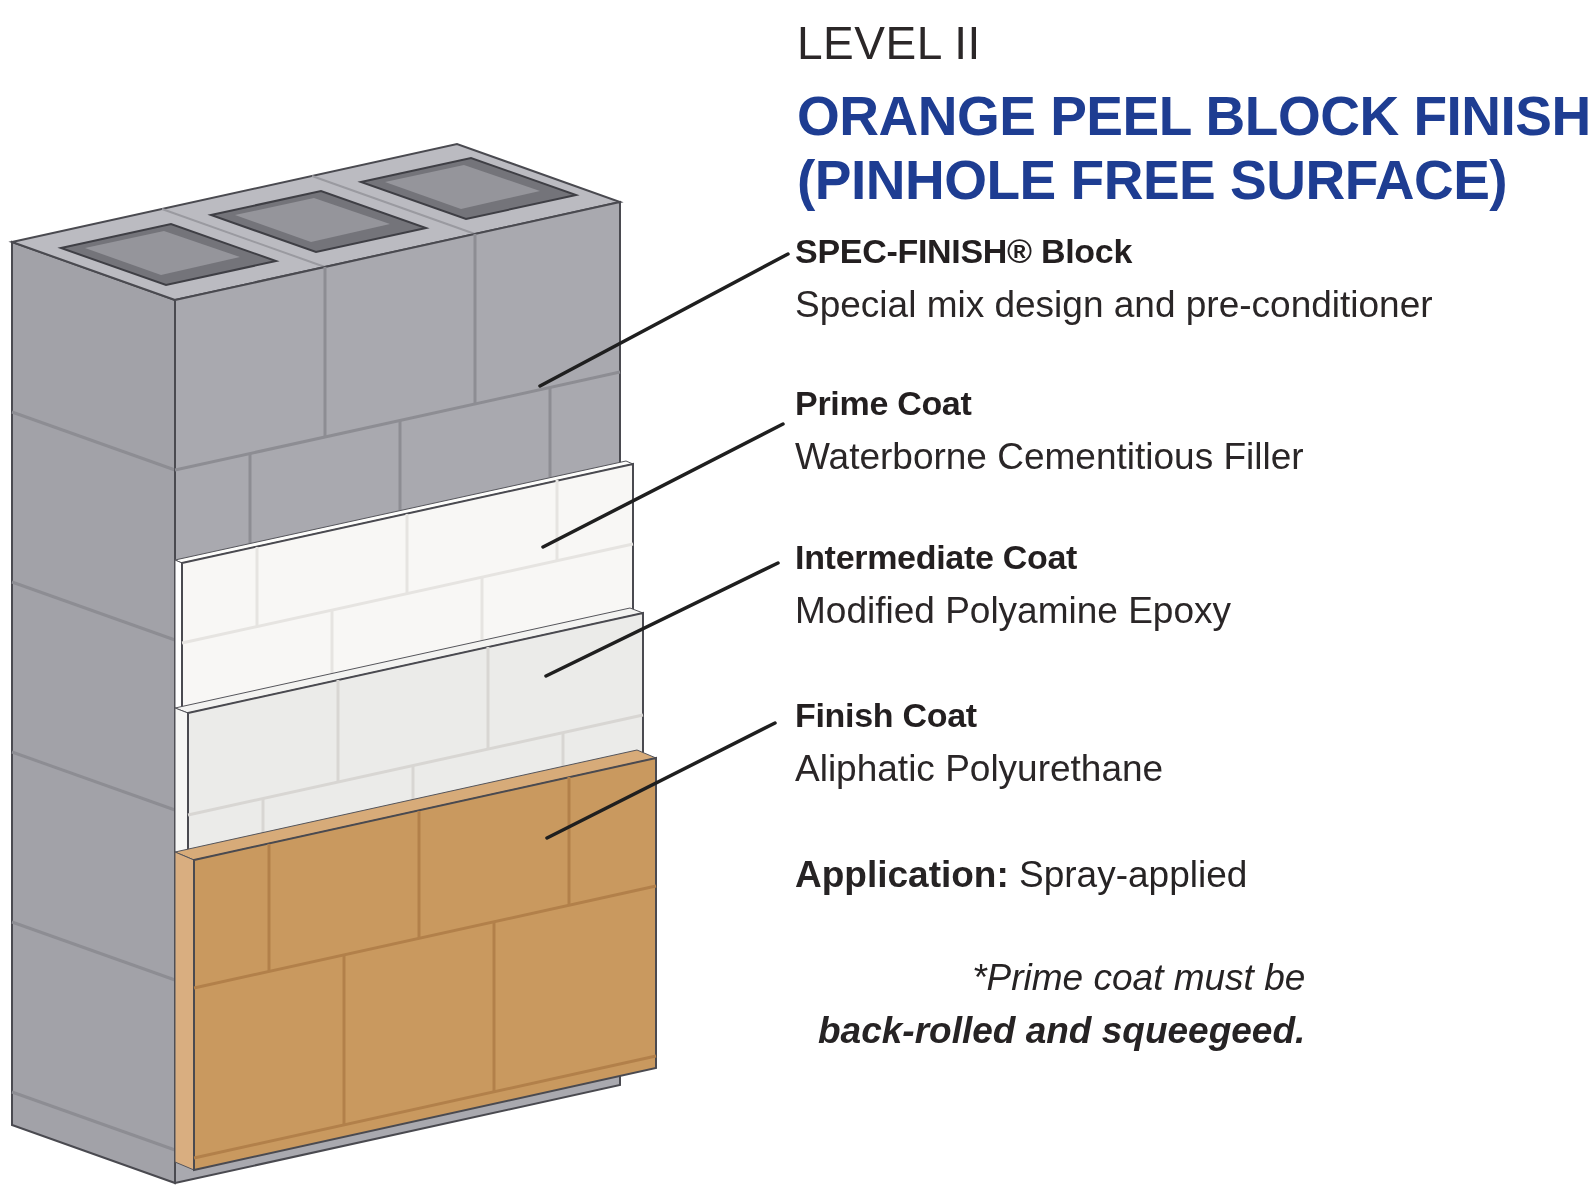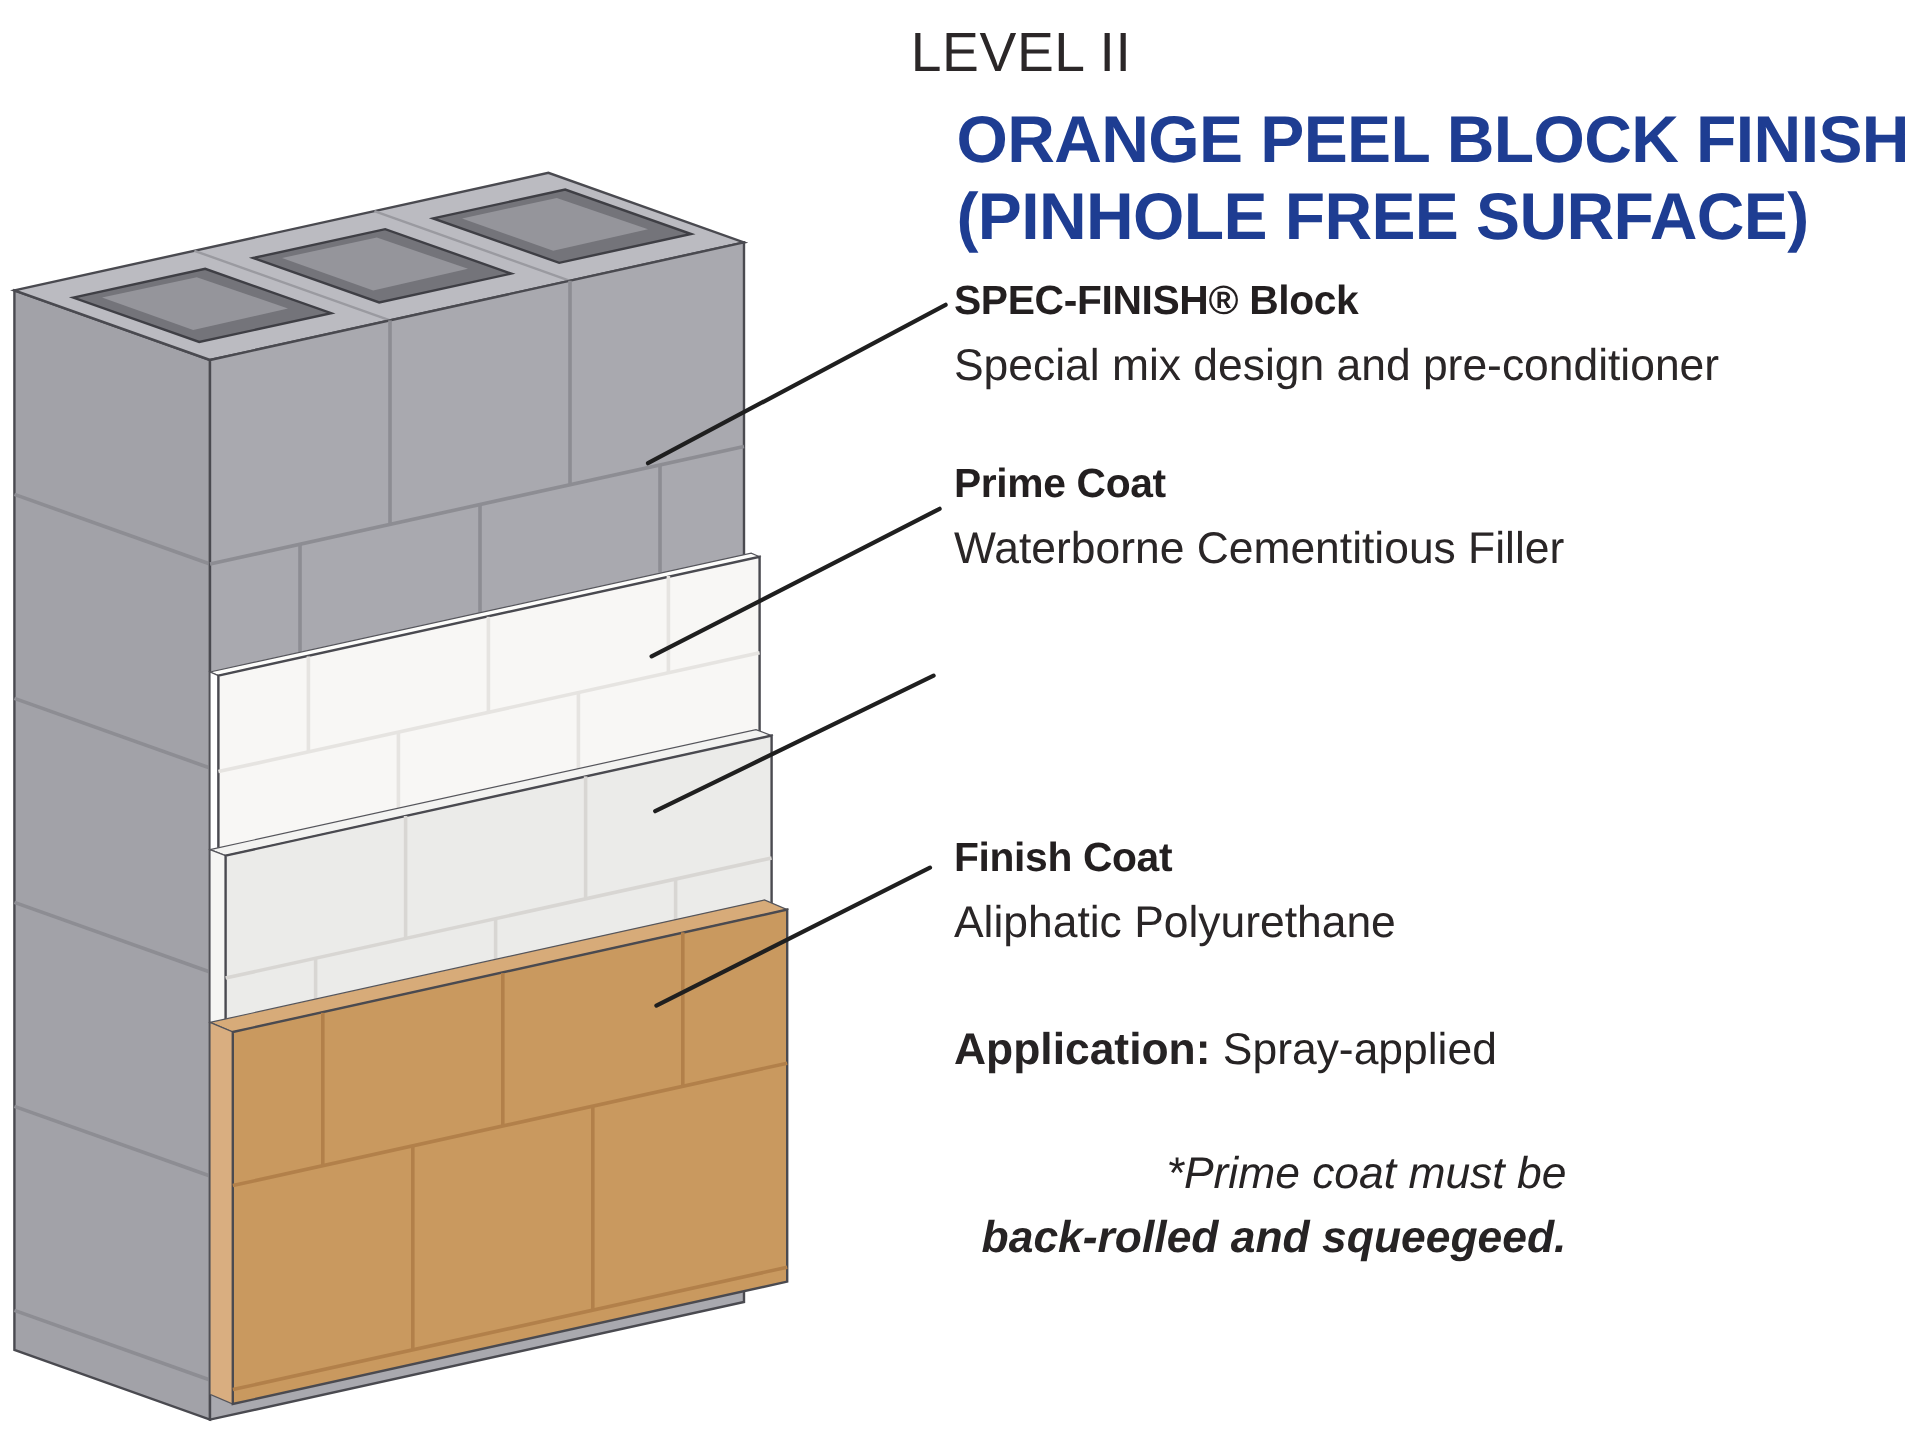--- a/index.html
+++ b/index.html
@@ -1,19 +1,19 @@
 <!DOCTYPE html>
 <html><head>
 <meta charset="utf-8">
 <style>
   html,body{margin:0;padding:0;background:#ffffff;}
   body{font-family:"Liberation Sans", sans-serif;color:#262324;}
   .canvas{position:relative;width:1592px;height:1200px;background:#ffffff;overflow:hidden;}
   .abs{position:absolute;}
-  .title-level{left:759px;top:16px;font-size:46px;font-weight:400;color:#2b2728;letter-spacing:0.5px;}
+  .title-level{left:797px;top:16px;font-size:46px;font-weight:400;color:#2b2728;letter-spacing:0.5px;}
   .title-blue{left:797px;font-size:55px;font-weight:700;color:#1e3d92;letter-spacing:-0.5px;}
   .title-blue.l1{top:84px;}
   .title-blue.l2{top:148px;}
   .callout{left:795px;width:760px;}
   .callout-heading{font-size:34px;font-weight:700;color:#231f20;margin-bottom:13px;letter-spacing:-0.3px;}
   .callout-desc{font-size:37px;font-weight:400;color:#2a2627;}
   .c1{top:232px;} .c2{top:384px;} .c3{top:538px;} .c4{top:696px;}
   .application{left:795px;top:854px;font-size:37px;}
   .application .app-label{font-weight:700;}
   .footnote{left:800px;top:952px;font-size:37px;font-style:italic;line-height:1.42;text-align:right;}
@@ -114,20 +114,24 @@
   <div class="abs title-blue l2">(PINHOLE FREE SURFACE)</div>
 
   <div class="abs callout c2">
     <div class="callout-heading">Prime Coat</div>
     <div class="callout-desc">Waterborne Cementitious Filler</div>
   </div>
   <div class="abs callout c1">
     <div class="callout-heading">SPEC-FINISH® Block</div>
     <div class="callout-desc">Special mix design and pre-conditioner</div>
   </div>
+  <div class="abs callout c3">
+    <div class="callout-heading">Intermediate Coat</div>
+    <div class="callout-desc">Modified Polyamine Epoxy</div>
+  </div>
   <div class="abs application">
     <span class="app-label">Application:</span><span> Spray-applied</span>
   </div>
 
   <div class="abs callout c4">
     <div class="callout-heading">Finish Coat</div>
     <div class="callout-desc">Aliphatic Polyurethane</div>
   </div>
 
   <div class="abs footnote">

